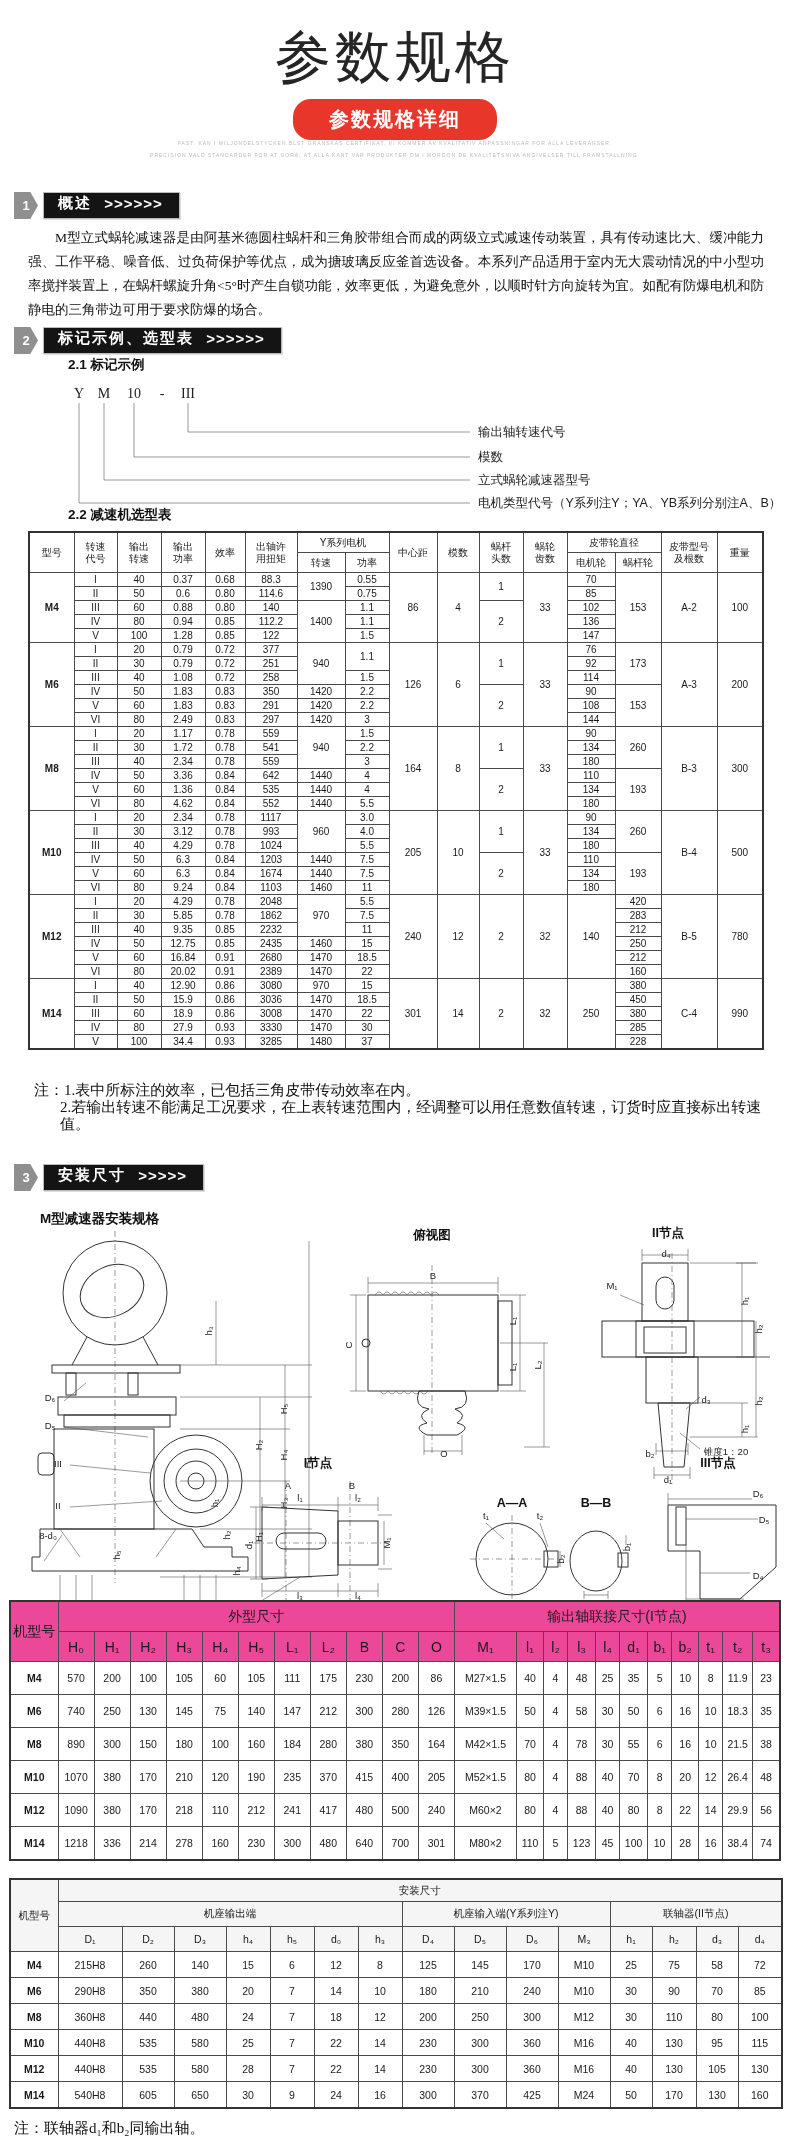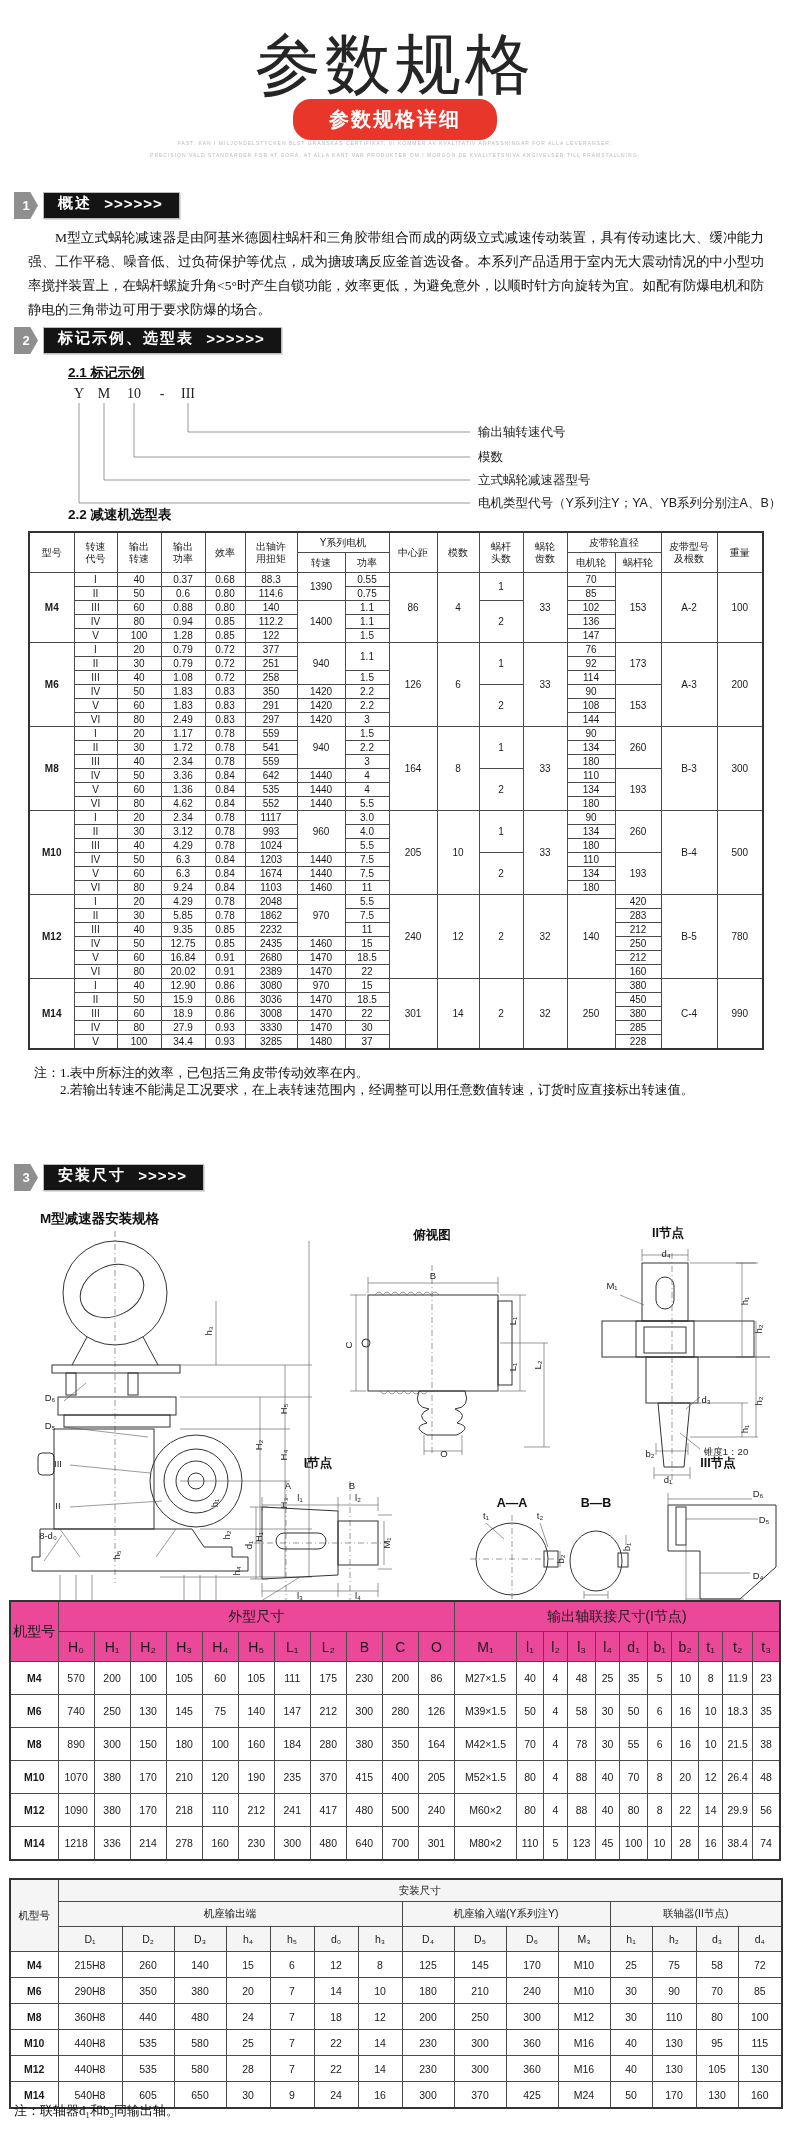--- a/index.html
+++ b/index.html
@@ -1,18 +1,18 @@
 <!DOCTYPE html>
 <html><head>
 <meta charset="utf-8">
 <style>
   html,body{margin:0;padding:0;background:#fff;}
   body{width:790px;height:2144px;position:relative;font-family:"Liberation Sans","DejaVu Sans",sans-serif;color:#1a1a1a;overflow:hidden;}
   .abs{position:absolute;}
-  .page-title{left:0;right:0;top:20px;text-align:center;font-size:66px;letter-spacing:4px;font-weight:400;color:#252525;}
+  .page-title{left:0;right:0;top:20px;text-align:center;font-size:56px;letter-spacing:4px;font-weight:400;color:#252525;}
   .red-pill{left:50%;transform:translateX(-50%);top:99px;background:#e8362b;color:#fff;font-size:20px;font-weight:bold;letter-spacing:2px;padding:7px 36px;border-radius:18px;}
   .fine-print{left:0;right:0;text-align:center;font-size:5px;color:#b9b9b9;letter-spacing:1px;line-height:10px;}
   .sec{display:flex;align-items:stretch;height:27px;}
   .sec .num{width:24px;background:#8f8f8f;color:#fff;display:flex;align-items:center;justify-content:center;font-size:13px;font-weight:bold;clip-path:polygon(0 0,68% 0,100% 50%,68% 100%,0 100%);}
   .sec .bar{background:#141414;color:#fff;display:flex;align-items:center;padding:0 16px 4px 14px;font-size:15px;font-weight:bold;letter-spacing:2px;margin-left:5px;border:1px solid #bbb;box-shadow:1px 1px 0 #ddd;}
   .sec .chev{font-style:italic;margin-left:12px;letter-spacing:1px;font-size:15px;}
   .para{left:28px;top:226px;width:736px;font-family:Liberation Serif, serif;font-size:13.5px;line-height:24px;text-align:justify;text-indent:2em;color:#111;}
   .subhead{font-size:13.5px;font-weight:bold;color:#111;}
   table{border-collapse:collapse;table-layout:fixed;background:#fff;}
   th,td{border:1px solid #4a4a4a;text-align:center;vertical-align:middle;padding:0 1px;overflow:hidden;}
@@ -24,21 +24,21 @@
   #dim{width:772px;}
   #dim th{font-size:14px;height:29px;background:#ec4899;}
   #dim td{font-size:10.5px;height:32px;}
   #inst{width:772px;}
   #inst th{font-size:10.5px;background:#f5f5f5;}
   #inst tr.h1 th{height:21px;}
   #inst tr.h2 th{height:24px;}
   #inst tr.h3 th{height:24px;}
   #inst td{font-size:10.5px;height:25px;}
   td.model{font-weight:bold;}
-  .note{font-size:13px;color:#111;line-height:17px;font-family:"Liberation Serif","DejaVu Serif",serif;}
+  .note{font-size:15px;color:#111;line-height:17px;font-family:"Liberation Serif","DejaVu Serif",serif;margin-top:18px;}
   svg .ln{stroke:#333;stroke-width:1;fill:none;}
   svg .thin{stroke:#555;stroke-width:.6;fill:none;}
   svg .dash{stroke:#555;stroke-width:.6;fill:none;stroke-dasharray:6 3 1 3;}
   svg .dim{font-size:9.5px;fill:#222;font-family:"Liberation Sans",sans-serif;text-anchor:middle;}
   svg .title{font-size:12.5px;fill:#111;font-weight:bold;text-anchor:middle;}
   svg .code{font-size:14px;fill:#222;text-anchor:middle;font-family:"Liberation Serif",serif;}
   svg .lbl{font-size:12.5px;fill:#222;text-anchor:start;font-family:"Liberation Sans",sans-serif;}
 </style>
 </head>
 <body>
@@ -57,21 +57,21 @@
 </div>
 <div class="abs para">M型立式蜗轮减速器是由阿基米德圆柱蜗杆和三角胶带组合而成的两级立式减速传动装置，具有传动速比大、缓冲能力强、工作平稳、噪音低、过负荷保护等优点，成为搪玻璃反应釜首选设备。本系列产品适用于室内无大震动情况的中小型功率搅拌装置上，在蜗杆螺旋升角&lt;5°时产生自锁功能，效率更低，为避免意外，以顺时针方向旋转为宜。如配有防爆电机和防静电的三角带边可用于要求防爆的场合。</div>
 
 <div class="abs sec" style="left:14px;top:327px;">
   <div class="num">2</div>
   <div class="bar">
       <span>标记示例、选型表</span>
       <span class="chev">&gt;&gt;&gt;&gt;&gt;&gt;</span>
     </div>
 </div>
-<div class="abs subhead" style="left:68px;top:364px;text-decoration:underline;">2.1 标记示例</div>
+<div class="abs subhead" style="left:68px;top:356px;">2.1 标记示例</div>
 
 <svg class="abs" style="left:0;top:380px;" width="790" height="138" viewBox="0 0 790 138">
   <text class="code" x="79" y="18">Y</text>
   <text class="code" x="104" y="18">M</text>
   <text class="code" x="134" y="18">10</text>
   <text class="code" x="162" y="18">-</text>
   <text class="code" x="188" y="18">III</text>
   <path class="thin" d="M188 23 V52 H470 M134 23 V77 H470 M104 23 V100 H470 M79 23 V123 H470"></path>
   <text class="lbl" x="478" y="56">输出轴转速代号</text>
   <text class="lbl" x="478" y="81">模数</text>

